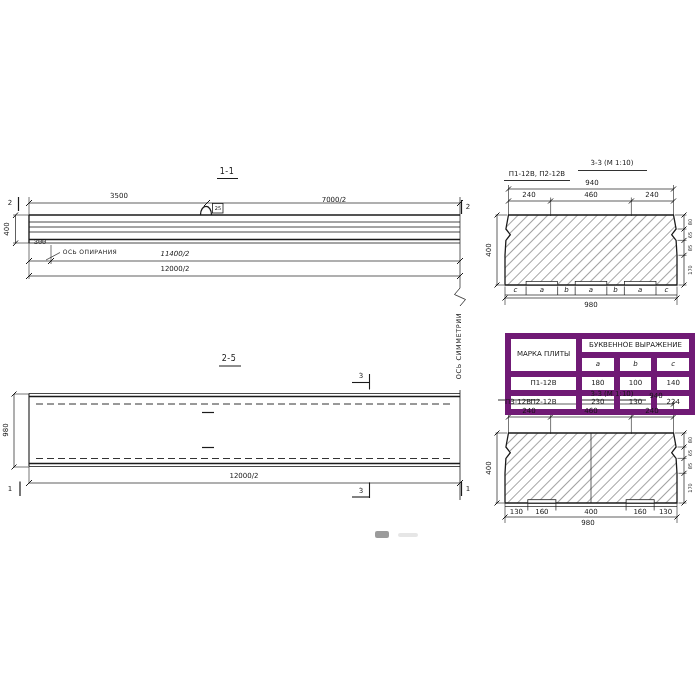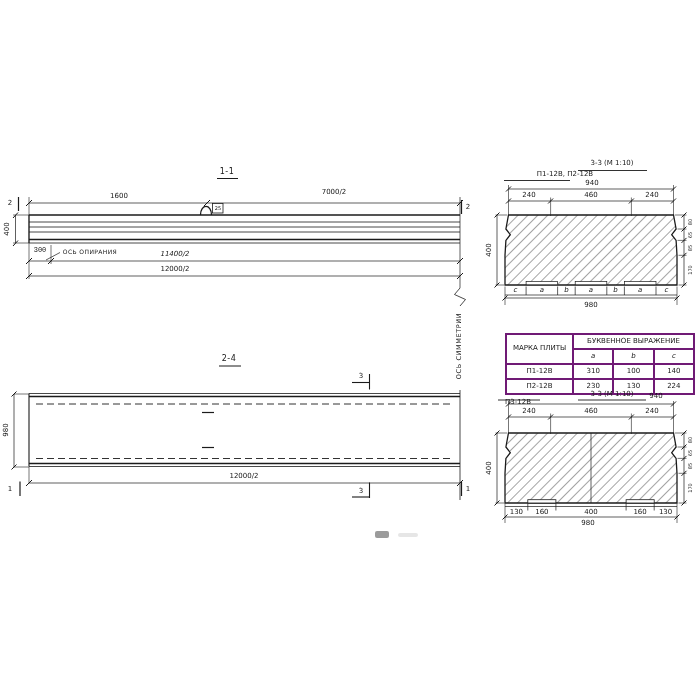--- a/index.html
+++ b/index.html
@@ -10,21 +10,21 @@
   .dt{position:absolute;font-size:7px;line-height:1;color:#161616;
       transform:translate(-50%,-50%);white-space:nowrap;}
   .rot{transform:translate(-50%,-50%) rotate(-90deg);}
   .tt{font-size:8px;letter-spacing:.4px;}
   .sm{font-size:6px;letter-spacing:.4px;}
   .xs{font-size:5px;}
   .it{font-style:italic;font-size:7px;}
   .axis{font-size:6.5px;letter-spacing:.6px;}
   table.spec{position:absolute;left:505px;top:333px;width:190px;border-collapse:collapse;
       font-size:7px;text-align:center;color:#161616;table-layout:fixed;}
-  table.spec td{border:2px solid #701a75;padding:0;height:13px;line-height:1.05;}
+  table.spec td{border:6px solid #701a75;padding:0;height:13px;line-height:1.05;}
   .smudge{position:absolute;border-radius:2px;filter:blur(.7px);}
 </style>
 </head>
 <body>
 <div class="sheet">
 
 <svg width="700" height="700" fill="none">
   <defs>
     <pattern id="hatch" width="7" height="7" patternTransform="rotate(45)" patternUnits="userSpaceOnUse">
       <line x1="0" y1="0" x2="0" y2="7" stroke="#2a2a2a" stroke-width="0.8"></line>
@@ -213,42 +213,42 @@
     <line x1="654.2" y1="503.5" x2="654.2" y2="510.5" stroke-width="0.7"></line>
     <line x1="677" y1="503.5" x2="677" y2="523" stroke-width="0.6"></line>
 
     <line x1="505" y1="517" x2="677" y2="517" stroke-width="0.7"></line>
     <line x1="502.5" y1="519.5" x2="507.5" y2="514.5" stroke-width="1"></line>
     <line x1="674.5" y1="519.5" x2="679.5" y2="514.5" stroke-width="1"></line>
   </g>
 </svg>
 
 <div class="dt tt" style="left:227px;top:172px;">1-1</div>
-<div class="dt" style="left:119px;top:196px;">1600</div>
-<div class="dt" style="left:334px;top:192px;">7000/2</div>
+<div class="dt" style="left:119px;top:196px;">3500</div>
+<div class="dt" style="left:334px;top:200px;">7000/2</div>
 <div class="dt" style="left:10px;top:203px;">2</div>
 <div class="dt" style="left:468px;top:207px;">2</div>
 <div class="dt rot" style="left:7px;top:229px;">400</div>
-<div class="dt" style="left:40px;top:250px;font-family:Liberation Mono, monospace;">300</div>
+<div class="dt" style="left:40px;top:242px;font-family:Liberation Mono, monospace;">300</div>
 <div class="dt sm" style="left:90px;top:252px;">ОСЬ ОПИРАНИЯ</div>
 <div class="dt" style="left:175px;top:254px;font-style:italic;">11400/2</div>
 <div class="dt" style="left:175px;top:269px;">12000/2</div>
 <div class="dt xs" style="left:218px;top:208px;">25</div>
 
 <div class="dt rot axis" style="left:459px;top:346px;">ОСЬ СИММЕТРИИ</div>
 
-<div class="dt tt" style="left:229px;top:359px;">2-4</div>
+<div class="dt tt" style="left:229px;top:359px;">2-5</div>
 <div class="dt rot" style="left:6px;top:430px;">980</div>
 <div class="dt" style="left:244px;top:476px;">12000/2</div>
 <div class="dt" style="left:10px;top:489px;">1</div>
 <div class="dt" style="left:468px;top:489px;">1</div>
 <div class="dt" style="left:361px;top:376px;">3</div>
 <div class="dt" style="left:361px;top:491px;">3</div>
 
-<div class="dt" style="left:537px;top:174px;margin-left:28px;">П1-12В, П2-12В</div>
+<div class="dt" style="left:537px;top:174px;">П1-12В, П2-12В</div>
 <div class="dt" style="left:612px;top:163px;">3-3 (М 1:10)</div>
 <div class="dt" style="left:592px;top:183px;">940</div>
 <div class="dt" style="left:529px;top:195px;">240</div>
 <div class="dt" style="left:591px;top:195px;">460</div>
 <div class="dt" style="left:652px;top:195px;">240</div>
 <div class="dt rot" style="left:489px;top:250px;">400</div>
 <div class="dt rot xs" style="left:689.5px;top:221.5px;">80</div>
 <div class="dt rot xs" style="left:689.5px;top:234.8px;">65</div>
 <div class="dt rot xs" style="left:689.5px;top:247.5px;">85</div>
 <div class="dt rot xs" style="left:689.5px;top:269.5px;">170</div>
@@ -267,21 +267,21 @@
     <td rowspan="2" style="width:65px;">МАРКА ПЛИТЫ</td>
     <td colspan="3">БУКВЕННОЕ ВЫРАЖЕНИЕ</td>
   </tr>
   <tr>
     <td class="it" style="width:42px;">a</td>
     <td class="it" style="width:41px;">b</td>
     <td class="it" style="width:41px;">c</td>
   </tr>
   <tr>
     <td>П1-12В</td>
-    <td>310</td>
+    <td>180</td>
     <td>100</td>
     <td>140</td>
   </tr>
   <tr>
     <td>П2-12В</td>
     <td>230</td>
     <td>130</td>
     <td>224</td>
   </tr>
 </tbody>

